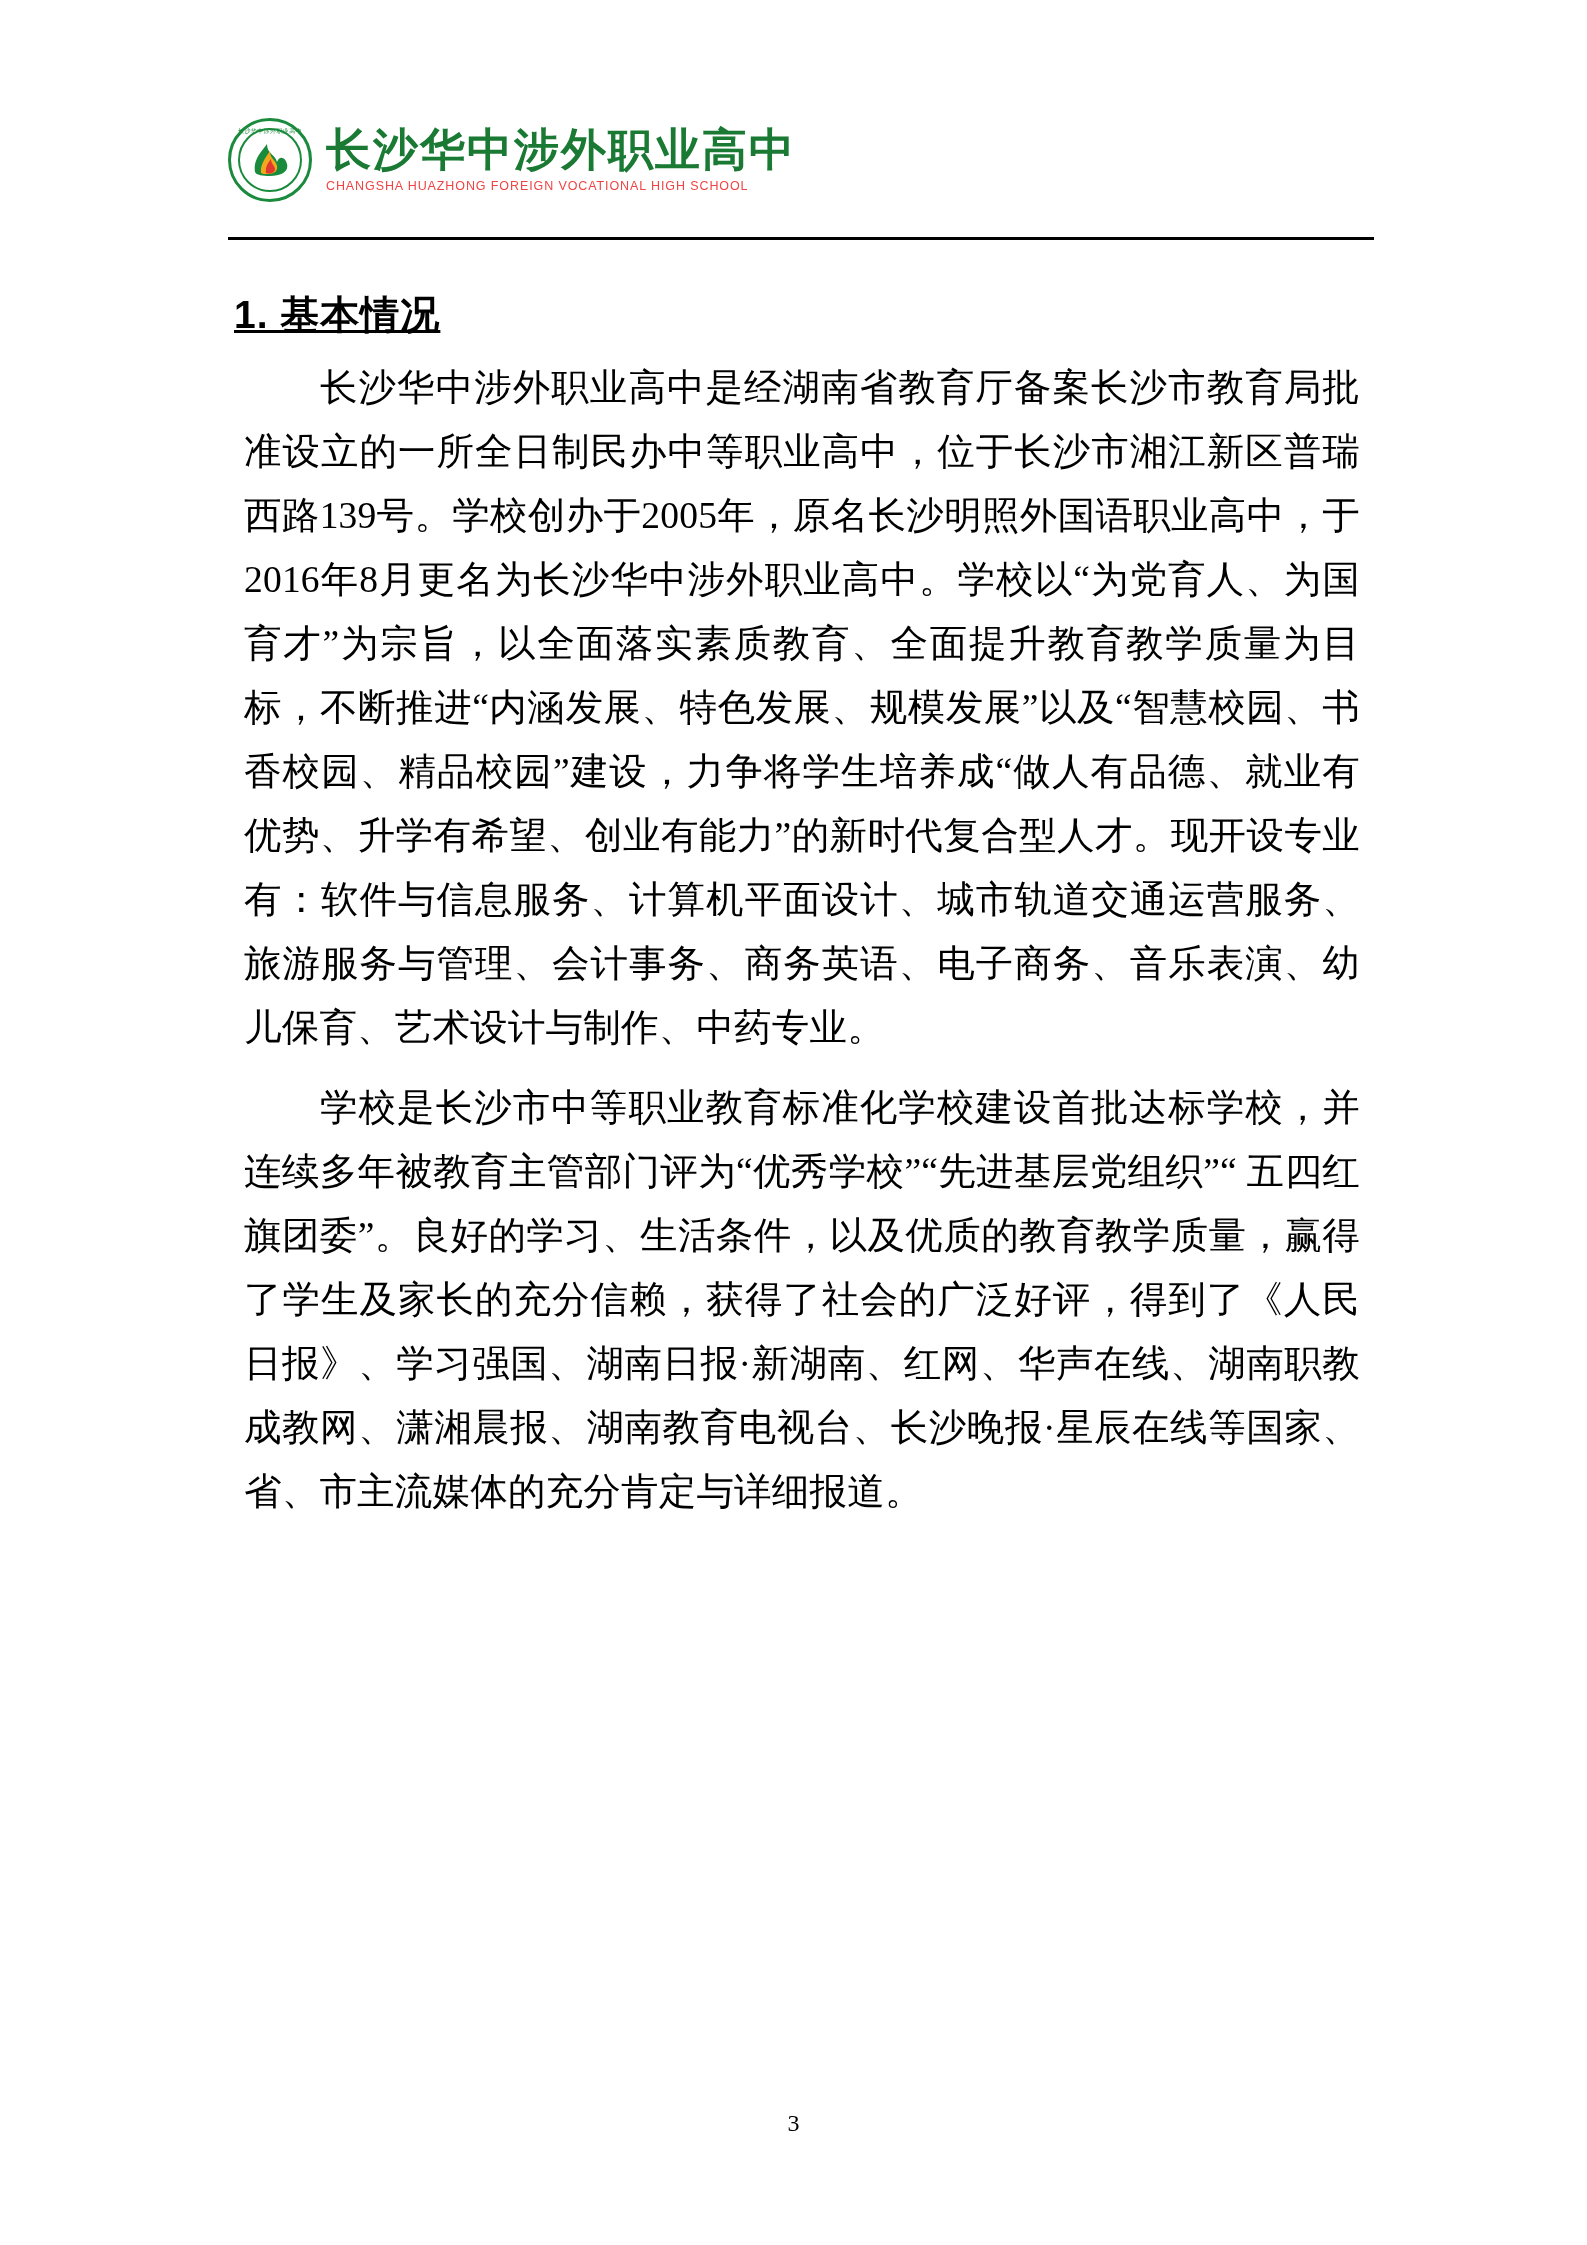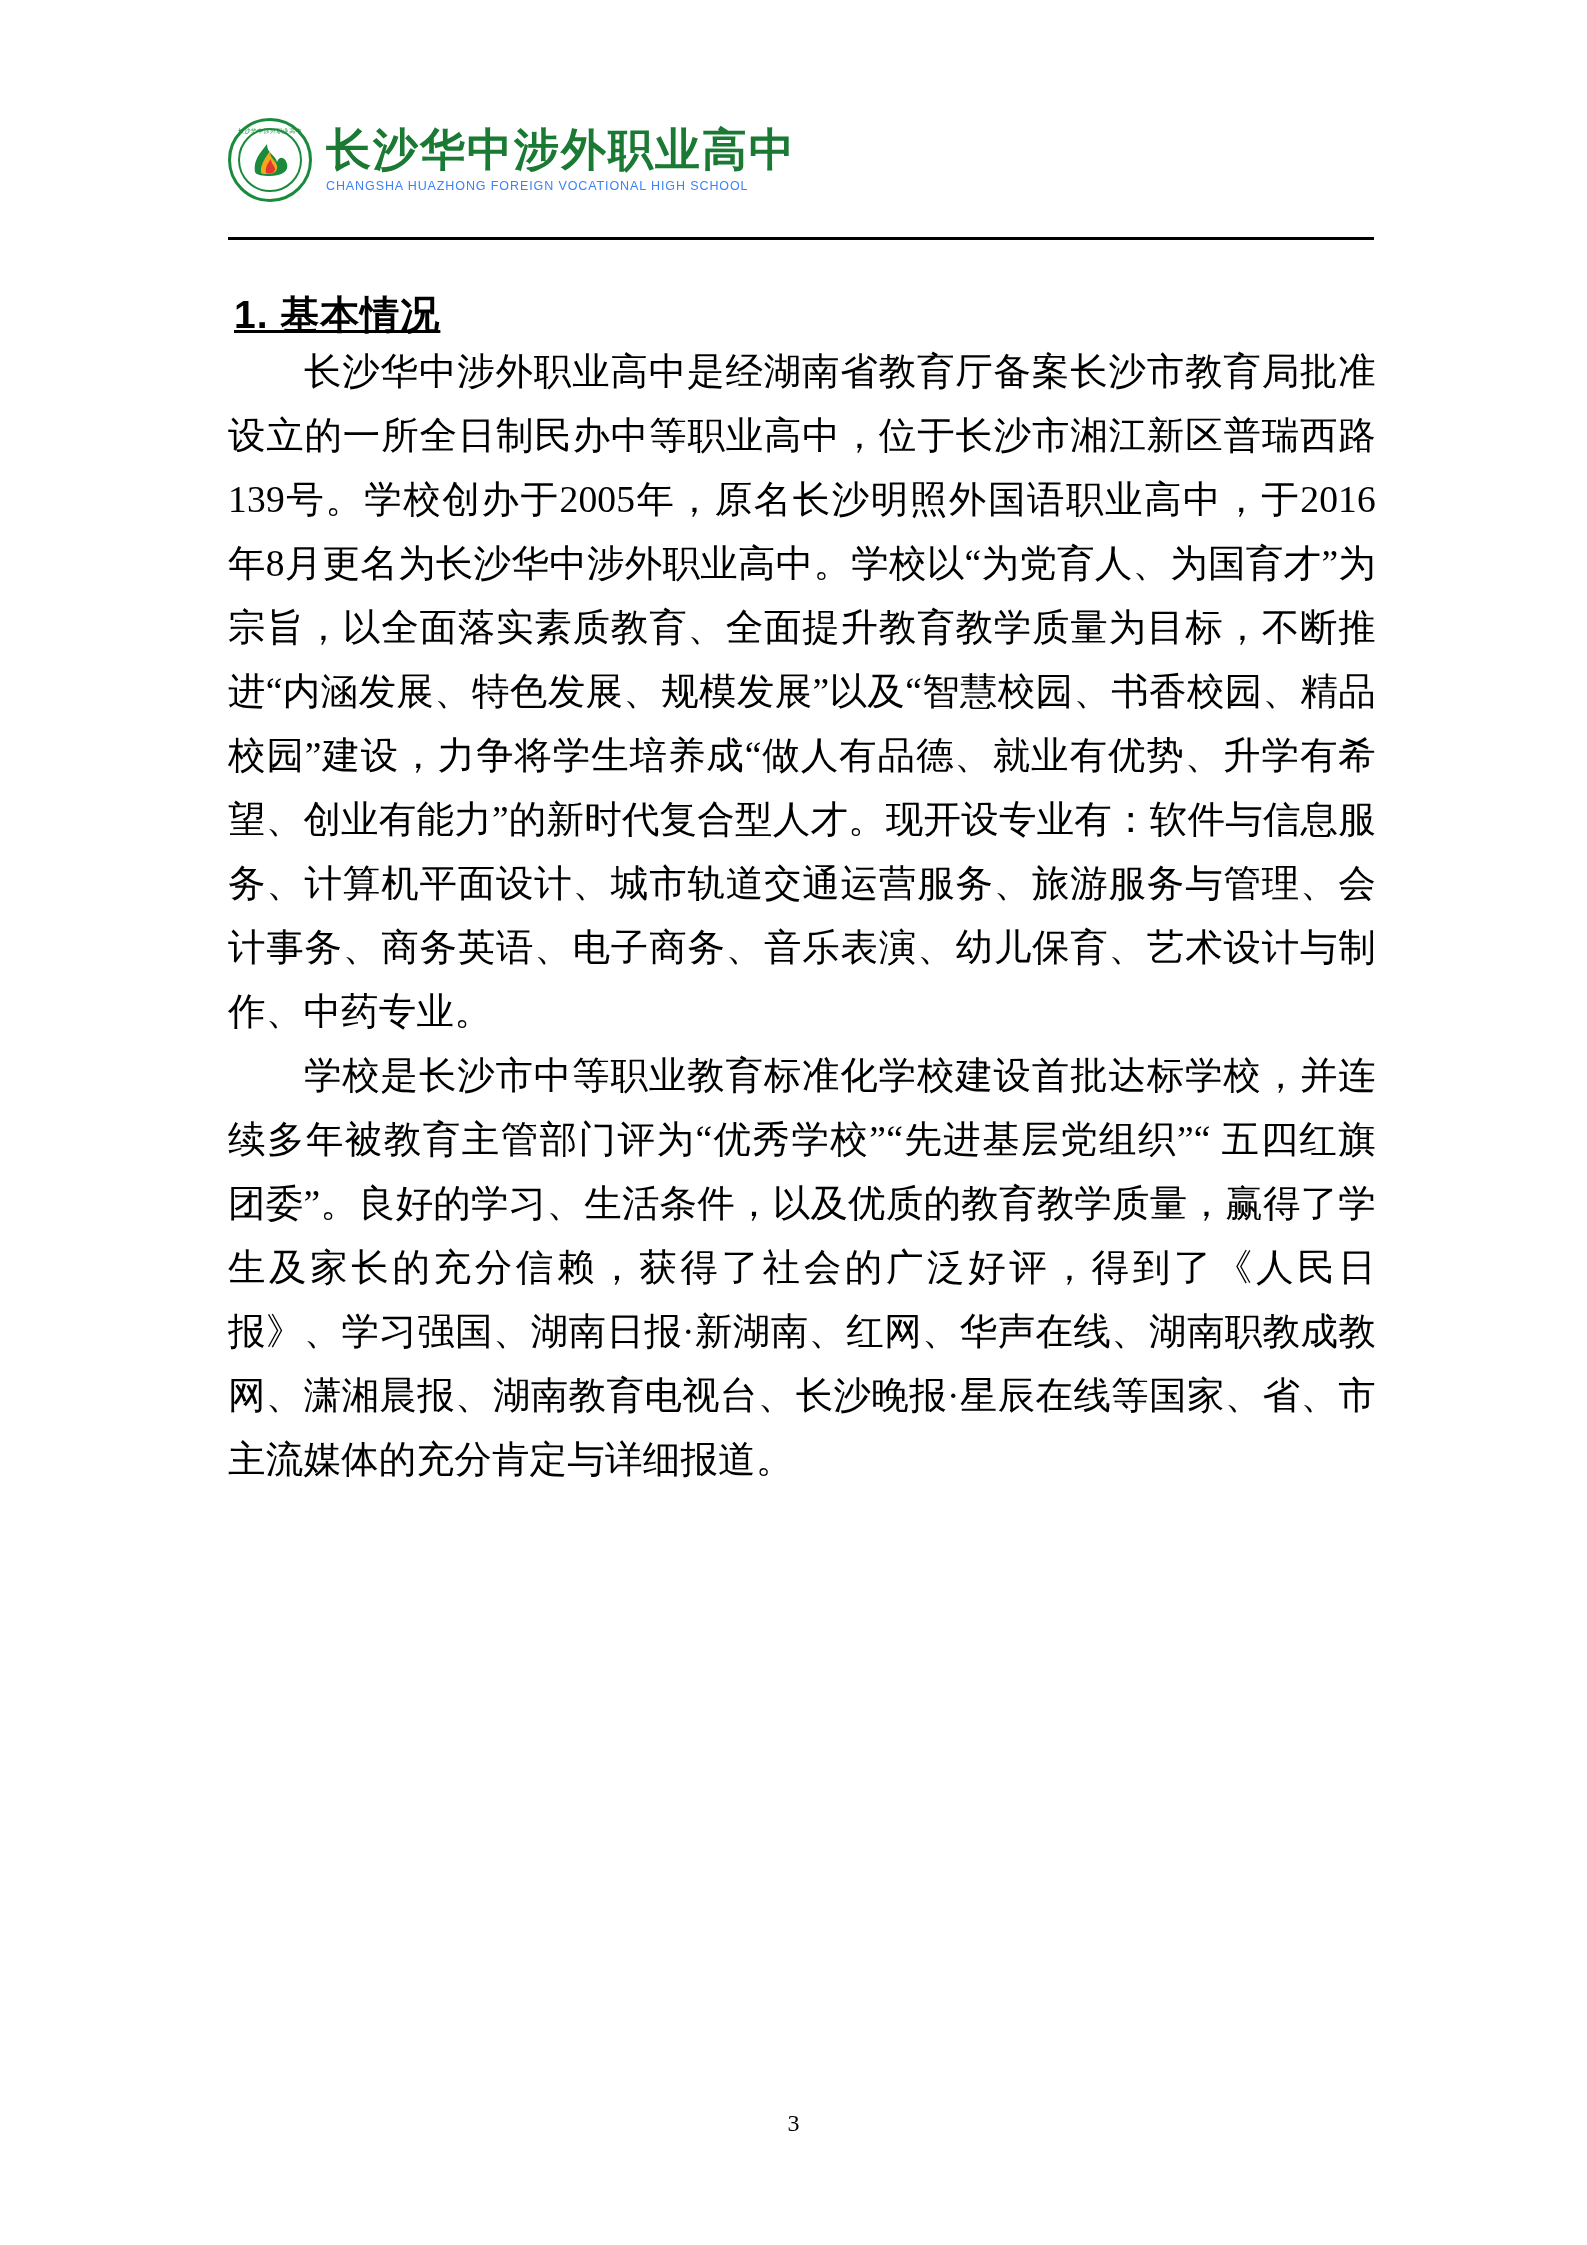--- a/index.html
+++ b/index.html
@@ -85,21 +85,21 @@
     font-size: 45px;
     font-weight: bold;
     color: #1a7a34;
     letter-spacing: 2px;
     line-height: 1.05;
     white-space: nowrap;
   }
   .logo-en {
     font-family: "Liberation Sans", sans-serif;
     font-size: 12.5px;
-    color: #3b82f6;
+    color: #ef4444;
     letter-spacing: 0.9px;
     margin-top: 5px;
     white-space: nowrap;
   }
   .header-rule {
     position: absolute;
     left: 228px;
     top: 237px;
     width: 1146px;
     height: 0;
@@ -124,21 +124,21 @@
     width: 1148px;
   }
   .para {
     font-family: "Liberation Serif", serif;
     font-size: 37.5px;
     line-height: 64px;
     text-align: justify;
     text-justify: inter-ideograph;
     text-indent: 76px;
     letter-spacing: 0.2px;
-    margin: 0;
+    margin: 16px;
     color: #000000;
   }
   .para + .para {
     margin-top: 0;
   }
   .page-number {
     position: absolute;
     left: 0;
     top: 2110px;
     width: 1587px;

